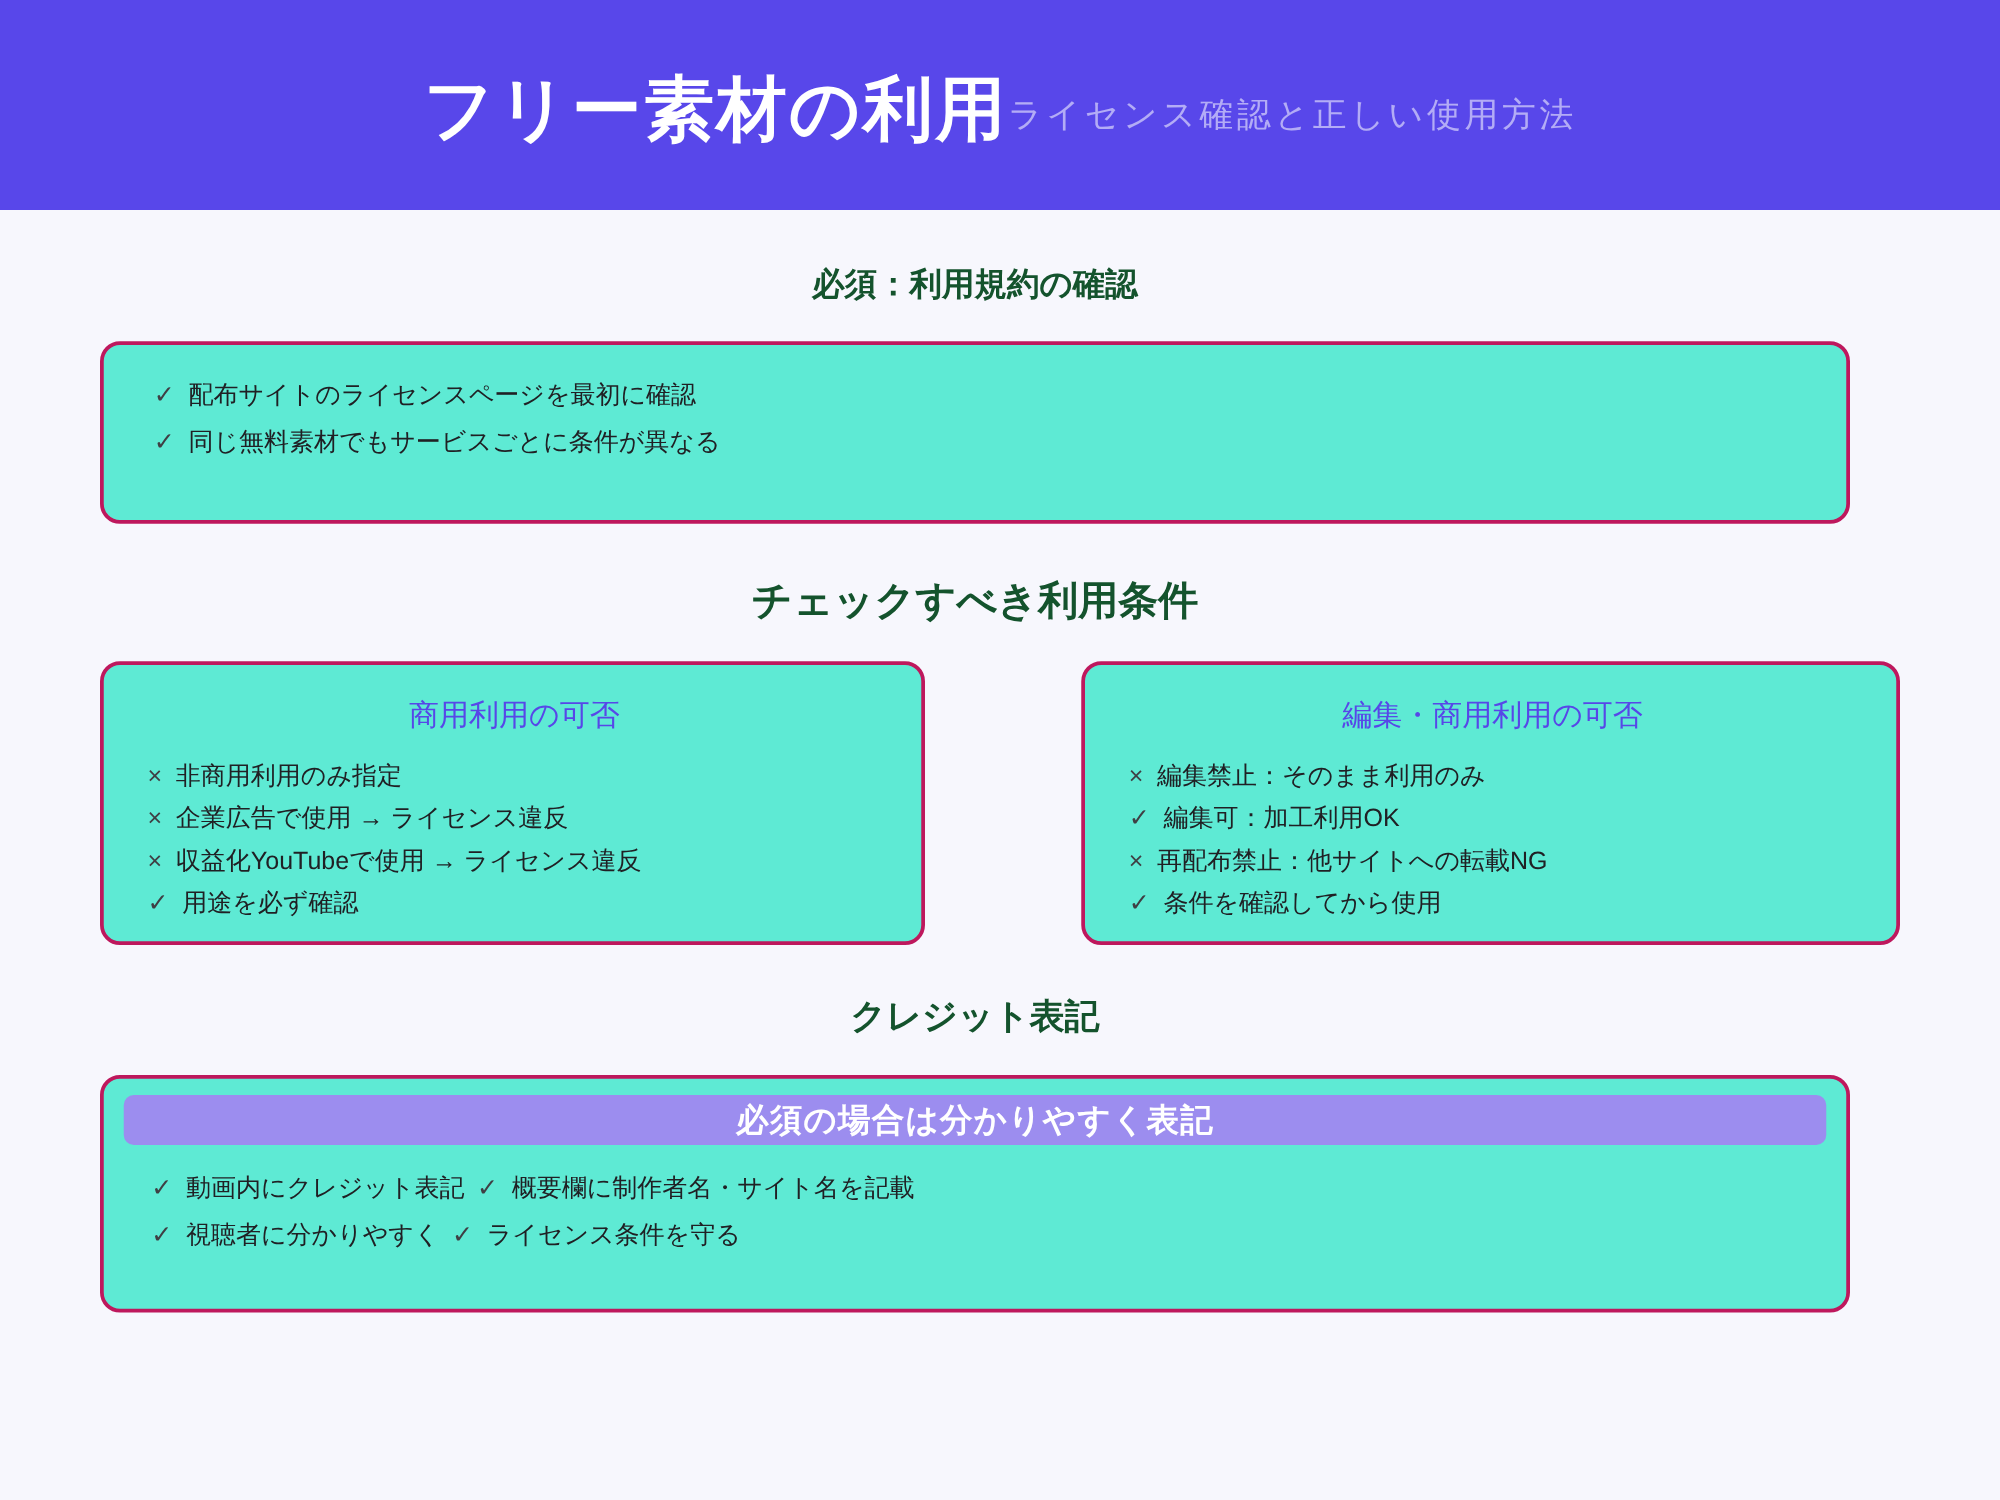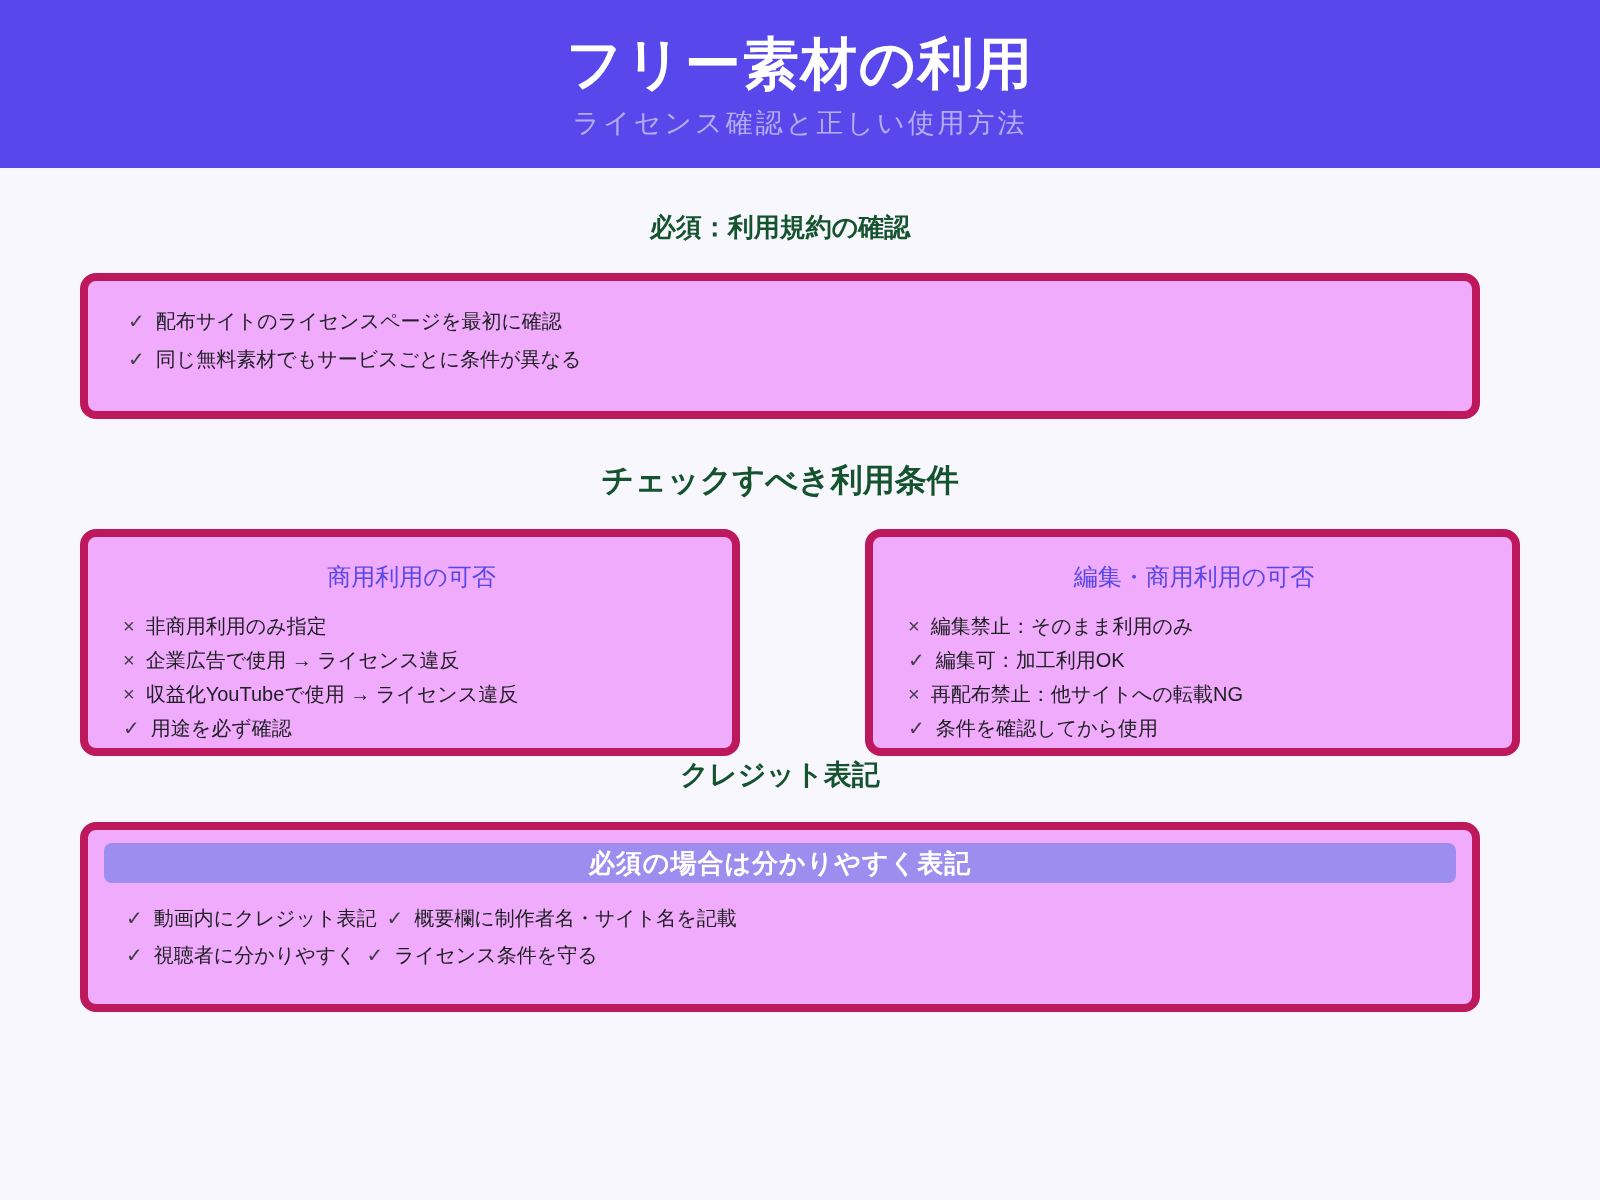--- a/index.html
+++ b/index.html
@@ -8,21 +8,20 @@
     font-family: "Liberation Sans", "DejaVu Sans", sans-serif;
     background: #f7f7fd;
     overflow: hidden;
     color: #202024;
   }
   .hero {
     width: 1600px;
     height: 168px;
     background: #5847ea;
     display: flex;
-    flex-direction: column;
     align-items: center;
     justify-content: center;
     padding-top: 6px;
   }
   .hero h1 {
     color: #ffffff;
     font-size: 56px;
     font-weight: 700;
     letter-spacing: 2px;
     line-height: 1.1;
@@ -39,24 +38,24 @@
     margin: 0 auto 0 80px;
   }
   .sec-heading {
     text-align: center;
     color: #14532d;
     font-weight: 700;
     width: 1400px;
   }
   .sec-heading.h-terms   { margin-top: 42px; font-size: 26px; }
   .sec-heading.h-cond    { margin-top: 40px; font-size: 32px; }
-  .sec-heading.h-credit  { font-size: 28px; }
+  .sec-heading.h-credit  { margin-top: 38px; font-size: 28px; }
   .box {
-    background: #f0abfc;
-    border: 8px solid #be185d;
+    background: #5eead4;
+    border: 3px solid #be185d;
     border-radius: 16px;
   }
   .box.terms {
     margin-top: 28px;
     width: 1400px;
     height: 146px;
     padding: 21px 40px 0 40px;
   }
   .item-list { list-style: none; }
   .item-list li {

